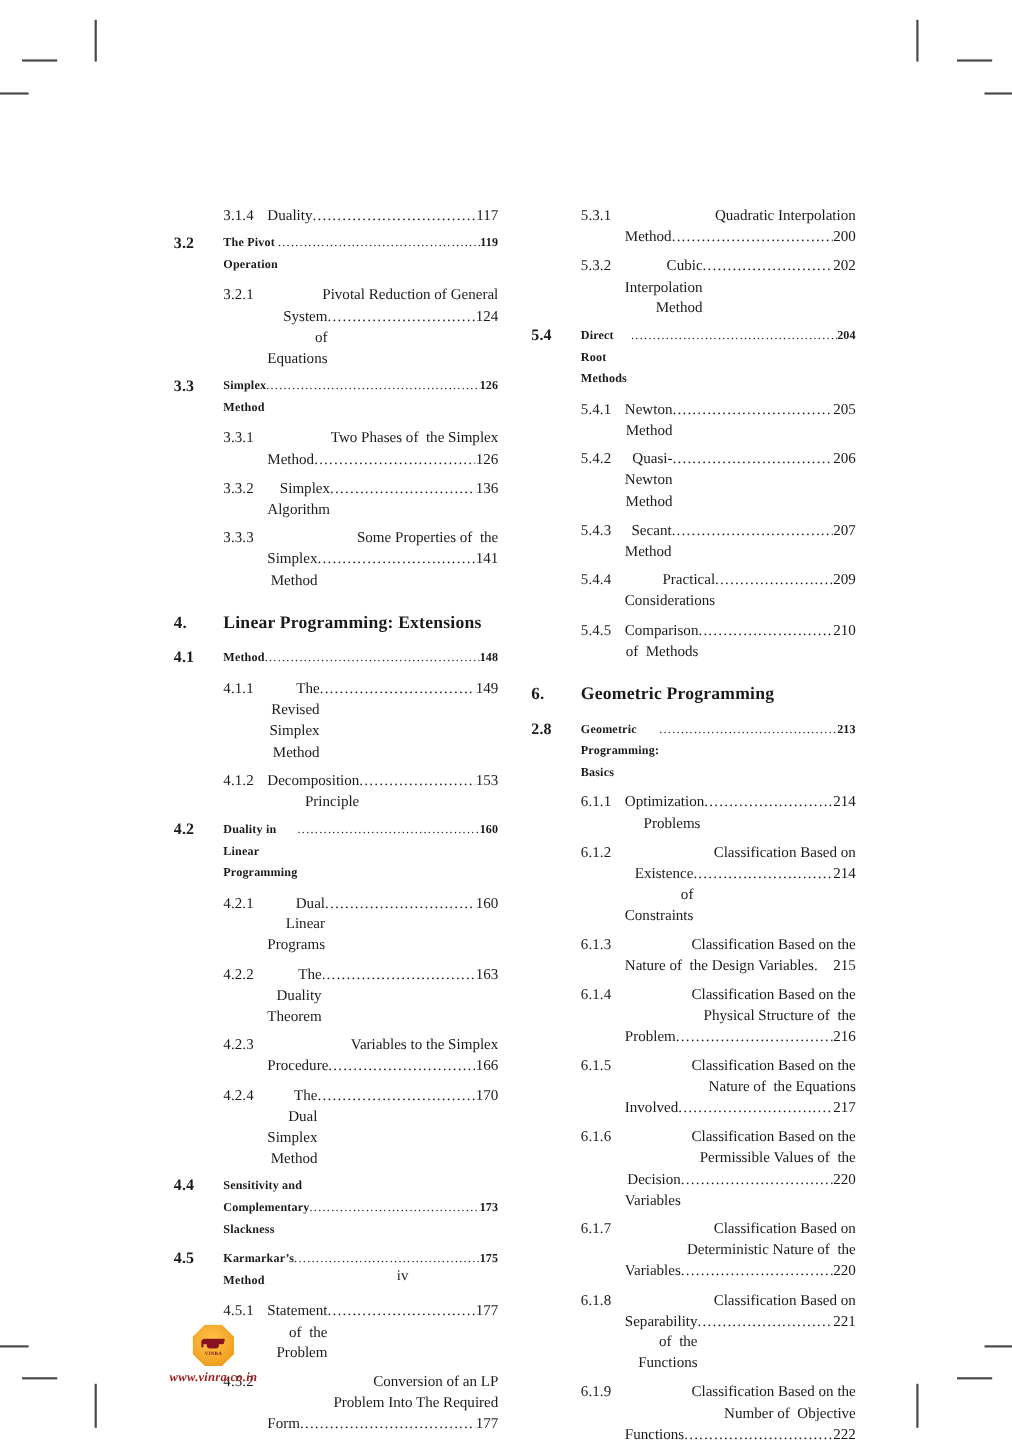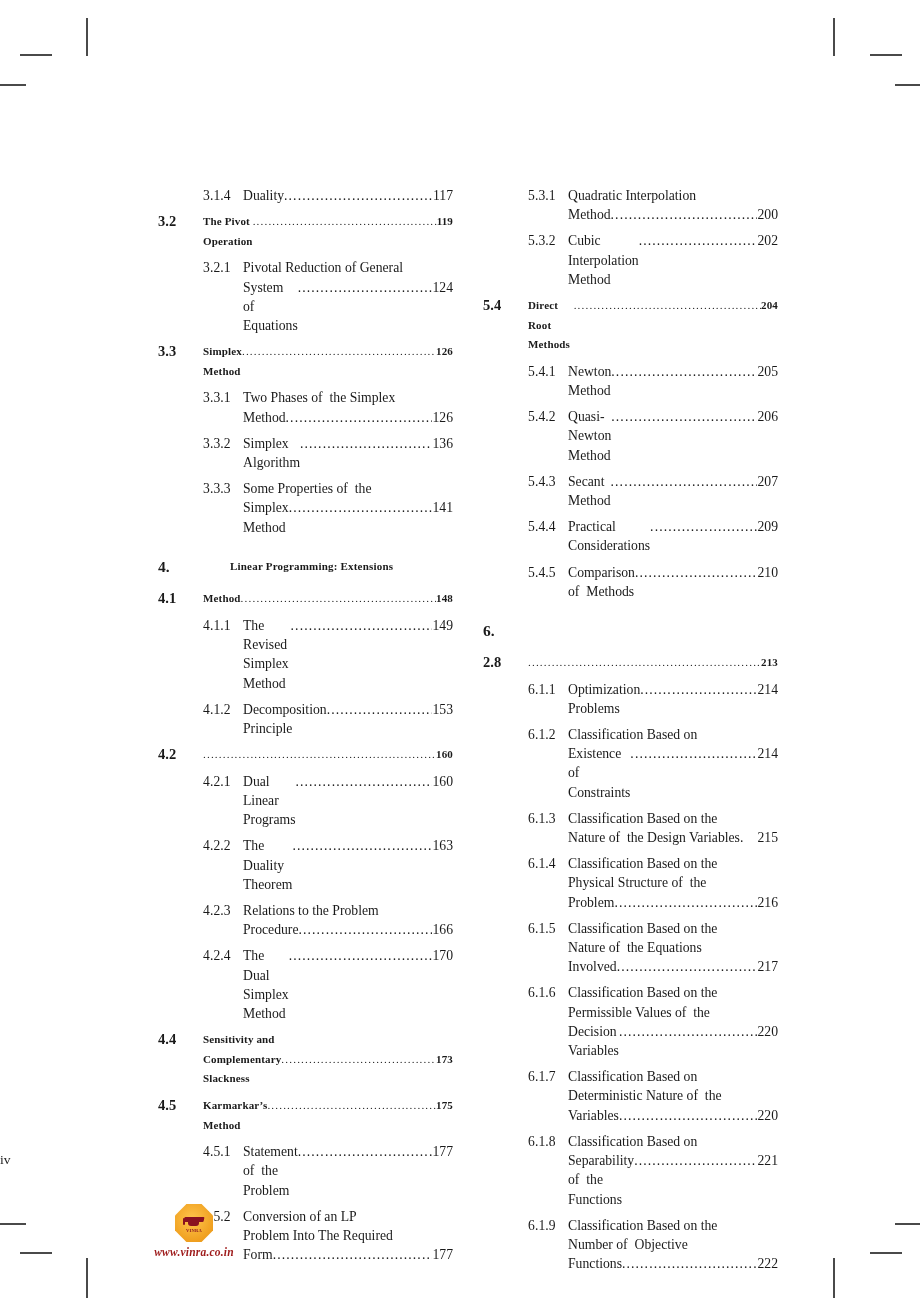--- a/index.html
+++ b/index.html
@@ -52,23 +52,23 @@
   .lvl1 > .num { width: 45px; font-weight: bold; font-size: 14.5px; }
   .lvl2 > .num { width: 40px; margin-left: 45px; font-weight: normal; font-size: 13.6px; }
   .chapter > .num { width: 45px; font-weight: bold; font-size: 15.5px; }
 
   .body {
     flex: 1 1 auto;
     min-width: 0;
     font-size: 11px;
     line-height: 19.6px;
   }
-  .lvl2 > .body { font-size: 13.7px; line-height: 19.2px; }
+  .lvl2 > .body { font-size: 13.7px; line-height: 19.2px; text-align: right; }
   .lvl1 > .body { font-weight: bold; letter-spacing: 0.15px; }
-  .chapter > .body { font-weight: bold; font-size: 11px; letter-spacing: 0.2px; margin-left: 27px; }
+  .chapter > .body { font-weight: bold; font-size: 16px; letter-spacing: 0.2px; }
 
   
   .leader {
     display: flex;
     align-items: baseline;
     width: 100%;
   }
   .leader .title { flex: 0 1 auto; white-space: pre-wrap; }
   .leader .dots {
     flex: 1 1 auto;
@@ -85,21 +85,21 @@
 
   
   .plain { white-space: pre-wrap; font-family: Liberation Serif, serif; }
 
   
   .folio {
     position: absolute;
     left: 0;
     top: 1152px;
     width: 732px;
-    text-align: left;
+    text-align: center;
     font-size: 13.5px;
     color: #222;
     font-family: "Liberation Serif", serif;
   }
 
   
   .footer-logo {
     position: absolute;
     left: 144px;
     top: 1204px;
@@ -289,20 +289,21 @@
               <span class="title">Decomposition Principle</span>
               <span class="dots">............................................................................................................</span>
               <span class="pg">153</span>
             </div>
           </div>
         </div>
         <div class="entry lvl1">
           <div class="num">4.2</div>
           <div class="body">
             <div class="leader">
+              <span class="title">Duality in Linear Programming </span>
               <span class="dots">............................................................................................................</span>
               <span class="pg">160</span>
             </div>
           </div>
         </div>
         <div class="entry lvl2">
           <div class="num">4.2.1</div>
           <div class="body">
             <div class="leader">
               <span class="title">Dual Linear Programs</span>
@@ -317,21 +318,21 @@
             <div class="leader">
               <span class="title">The Duality Theorem </span>
               <span class="dots">............................................................................................................</span>
               <span class="pg">163</span>
             </div>
           </div>
         </div>
         <div class="entry lvl2">
           <div class="num">4.2.3</div>
           <div class="body">
-            <div class="plain">Relations to the Problem</div>
+            <div class="plain">Variables to the Simplex</div>
             <div class="leader">
               <span class="title">Procedure</span>
               <span class="dots">............................................................................................................</span>
               <span class="pg">166</span>
             </div>
           </div>
         </div>
         <div class="entry lvl2">
           <div class="num">4.2.4</div>
           <div class="body">
@@ -463,25 +464,29 @@
           <div class="body">
             <div class="leader">
               <span class="title">Comparison of  Methods</span>
               <span class="dots">............................................................................................................</span>
               <span class="pg">210</span>
             </div>
           </div>
         </div>
         <div class="entry chapter">
           <div class="num">6.</div>
+          <div class="body">
+            <div class="plain">Geometric Programming</div>
+          </div>
         </div>
         <div class="entry lvl1">
           <div class="num">2.8</div>
           <div class="body">
             <div class="leader">
+              <span class="title">Geometric Programming: Basics</span>
               <span class="dots">............................................................................................................</span>
               <span class="pg">213</span>
             </div>
           </div>
         </div>
         <div class="entry lvl2">
           <div class="num">6.1.1</div>
           <div class="body">
             <div class="leader">
               <span class="title">Optimization Problems </span>

